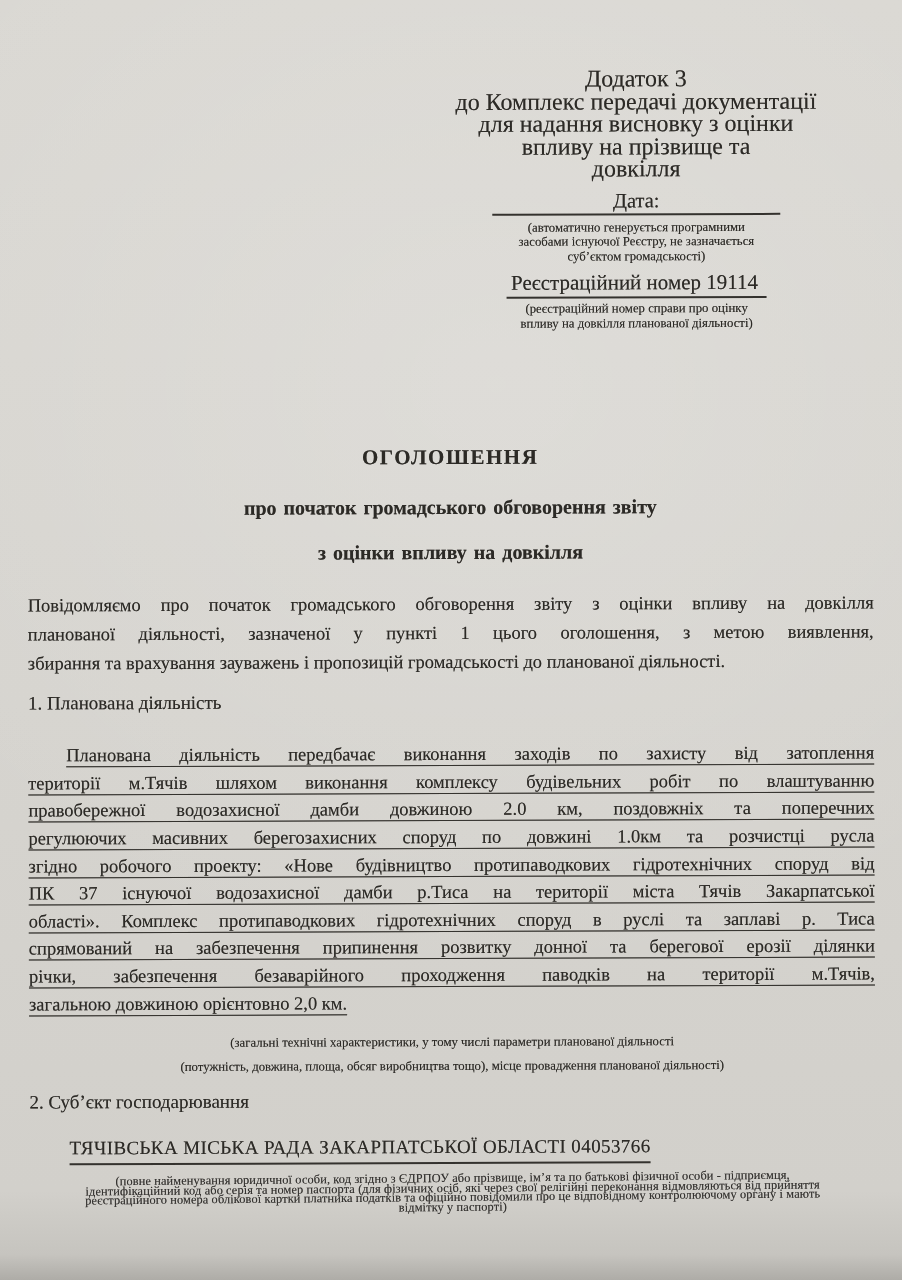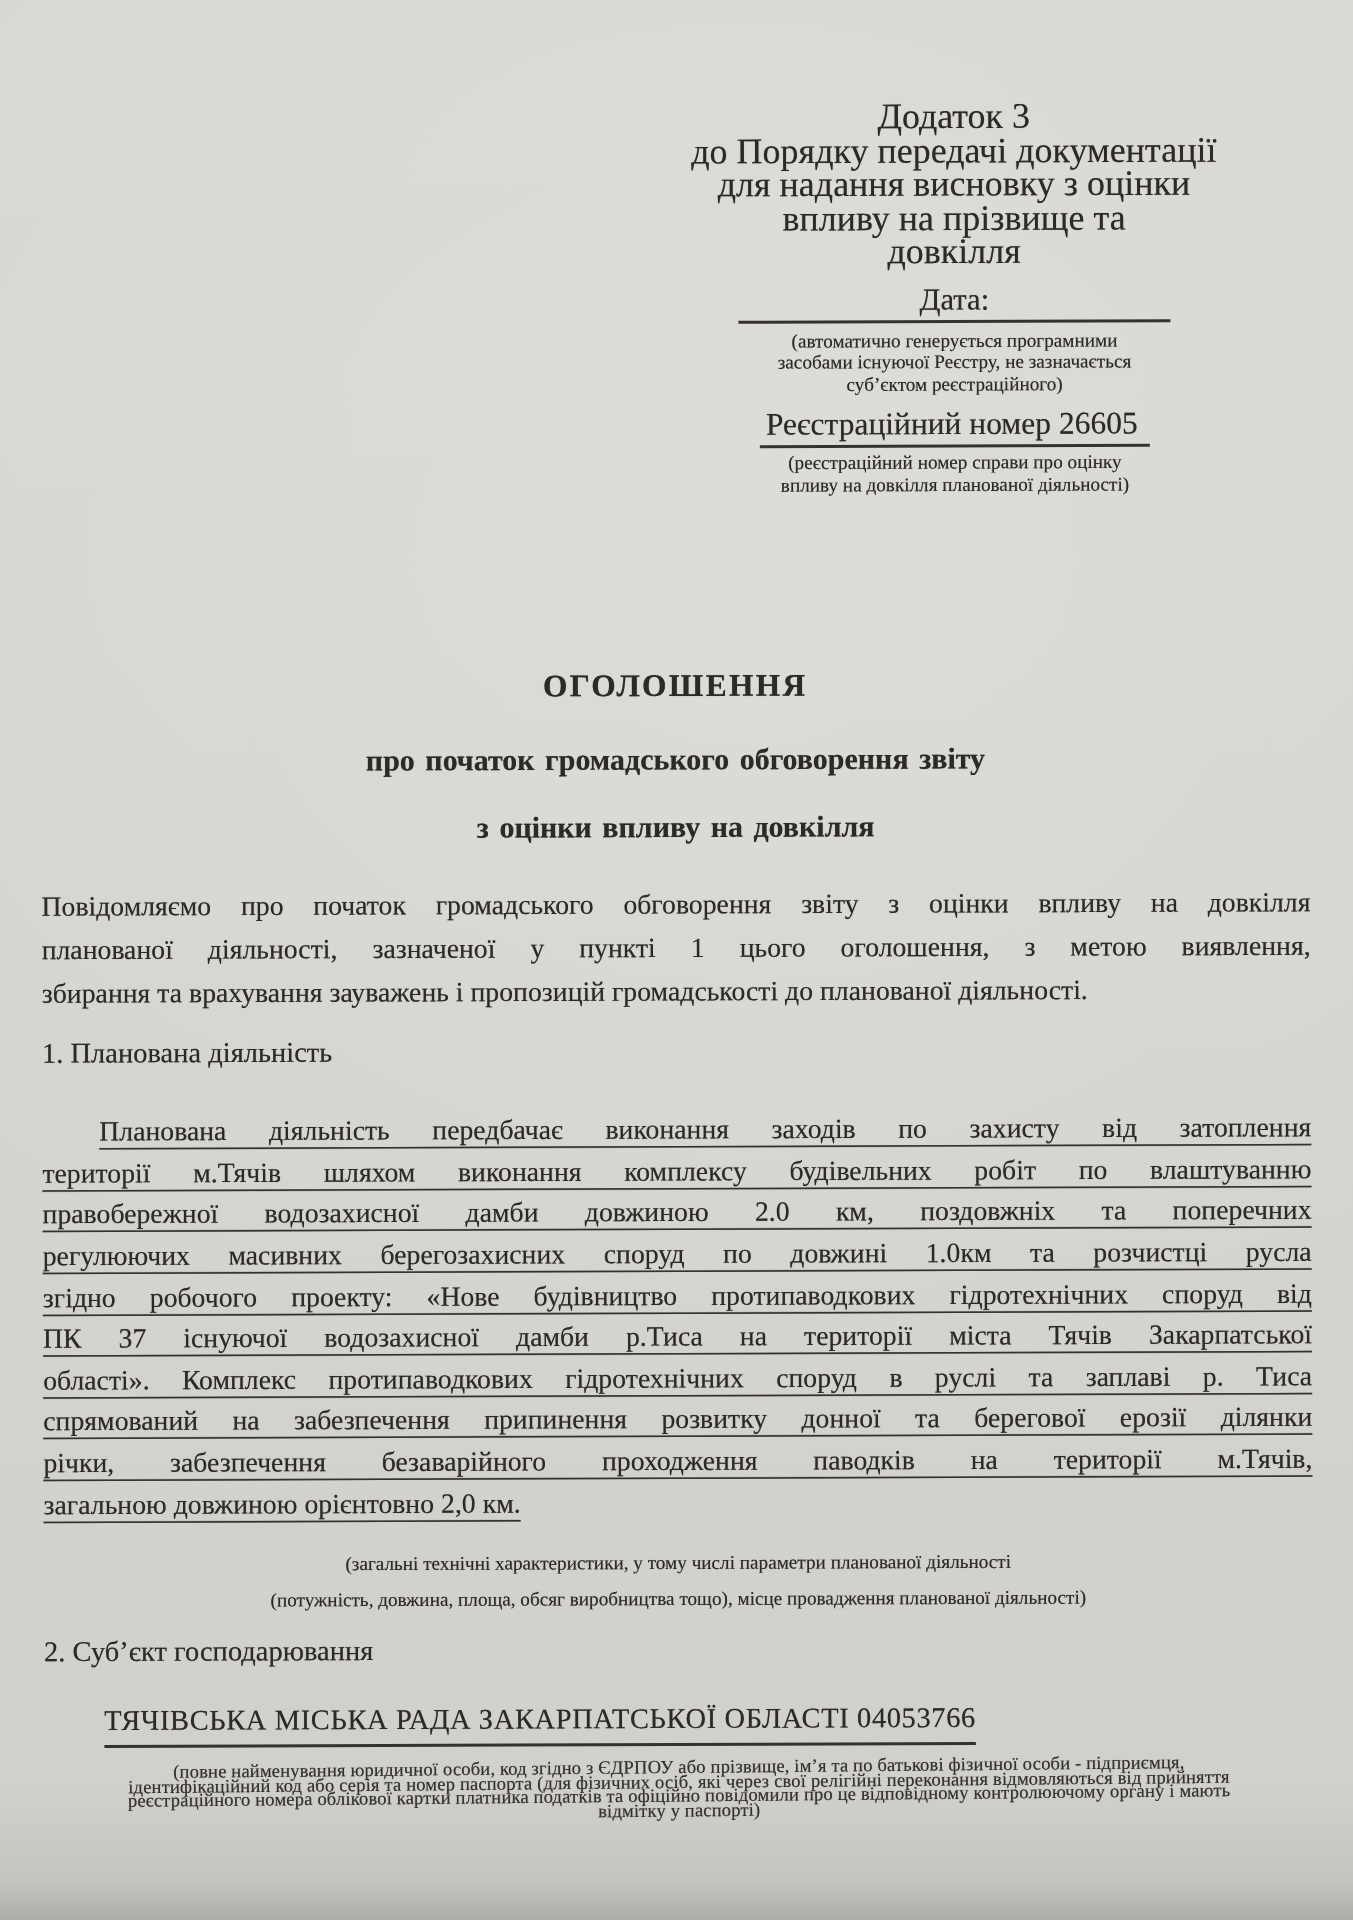--- a/index.html
+++ b/index.html
@@ -84,34 +84,34 @@
   }
 </style>
 </head>
 <body>
 
 <div class="doc">
   <div class="content">
 
     <div class="top-right">
       <div class="appendix-line">Додаток 3</div>
-      <div class="appendix-line">до Порядку передачі документації</div>
+      <div class="appendix-line">до Комплекс передачі документації</div>
       <div class="appendix-line">для надання висновку з оцінки</div>
       <div class="appendix-line">впливу на прізвище та</div>
       <div class="appendix-line">довкілля</div>
 
       <div class="date-label">Дата:</div>
       <div class="small-note">
         <div>(автоматично генерується програмними</div>
         <div>засобами існуючої Реєстру, не зазначається</div>
-        <div>суб’єктом реєстраційного)</div>
+        <div>суб’єктом громадськості)</div>
       </div>
 
       <div class="reg-wrap">
-        <span class="reg-label">Реєстраційний номер 26605</span>
+        <span class="reg-label">Реєстраційний номер 19114</span>
       </div>
       <div class="reg-note">
         <div>(реєстраційний номер справи про оцінку</div>
         <div>впливу на довкілля планованої діяльності)</div>
       </div>
     </div>
 
     <div class="title-block">
       <div class="title-main">ОГОЛОШЕННЯ</div>
       <div class="title-sub1">про початок громадського обговорення звіту</div>

